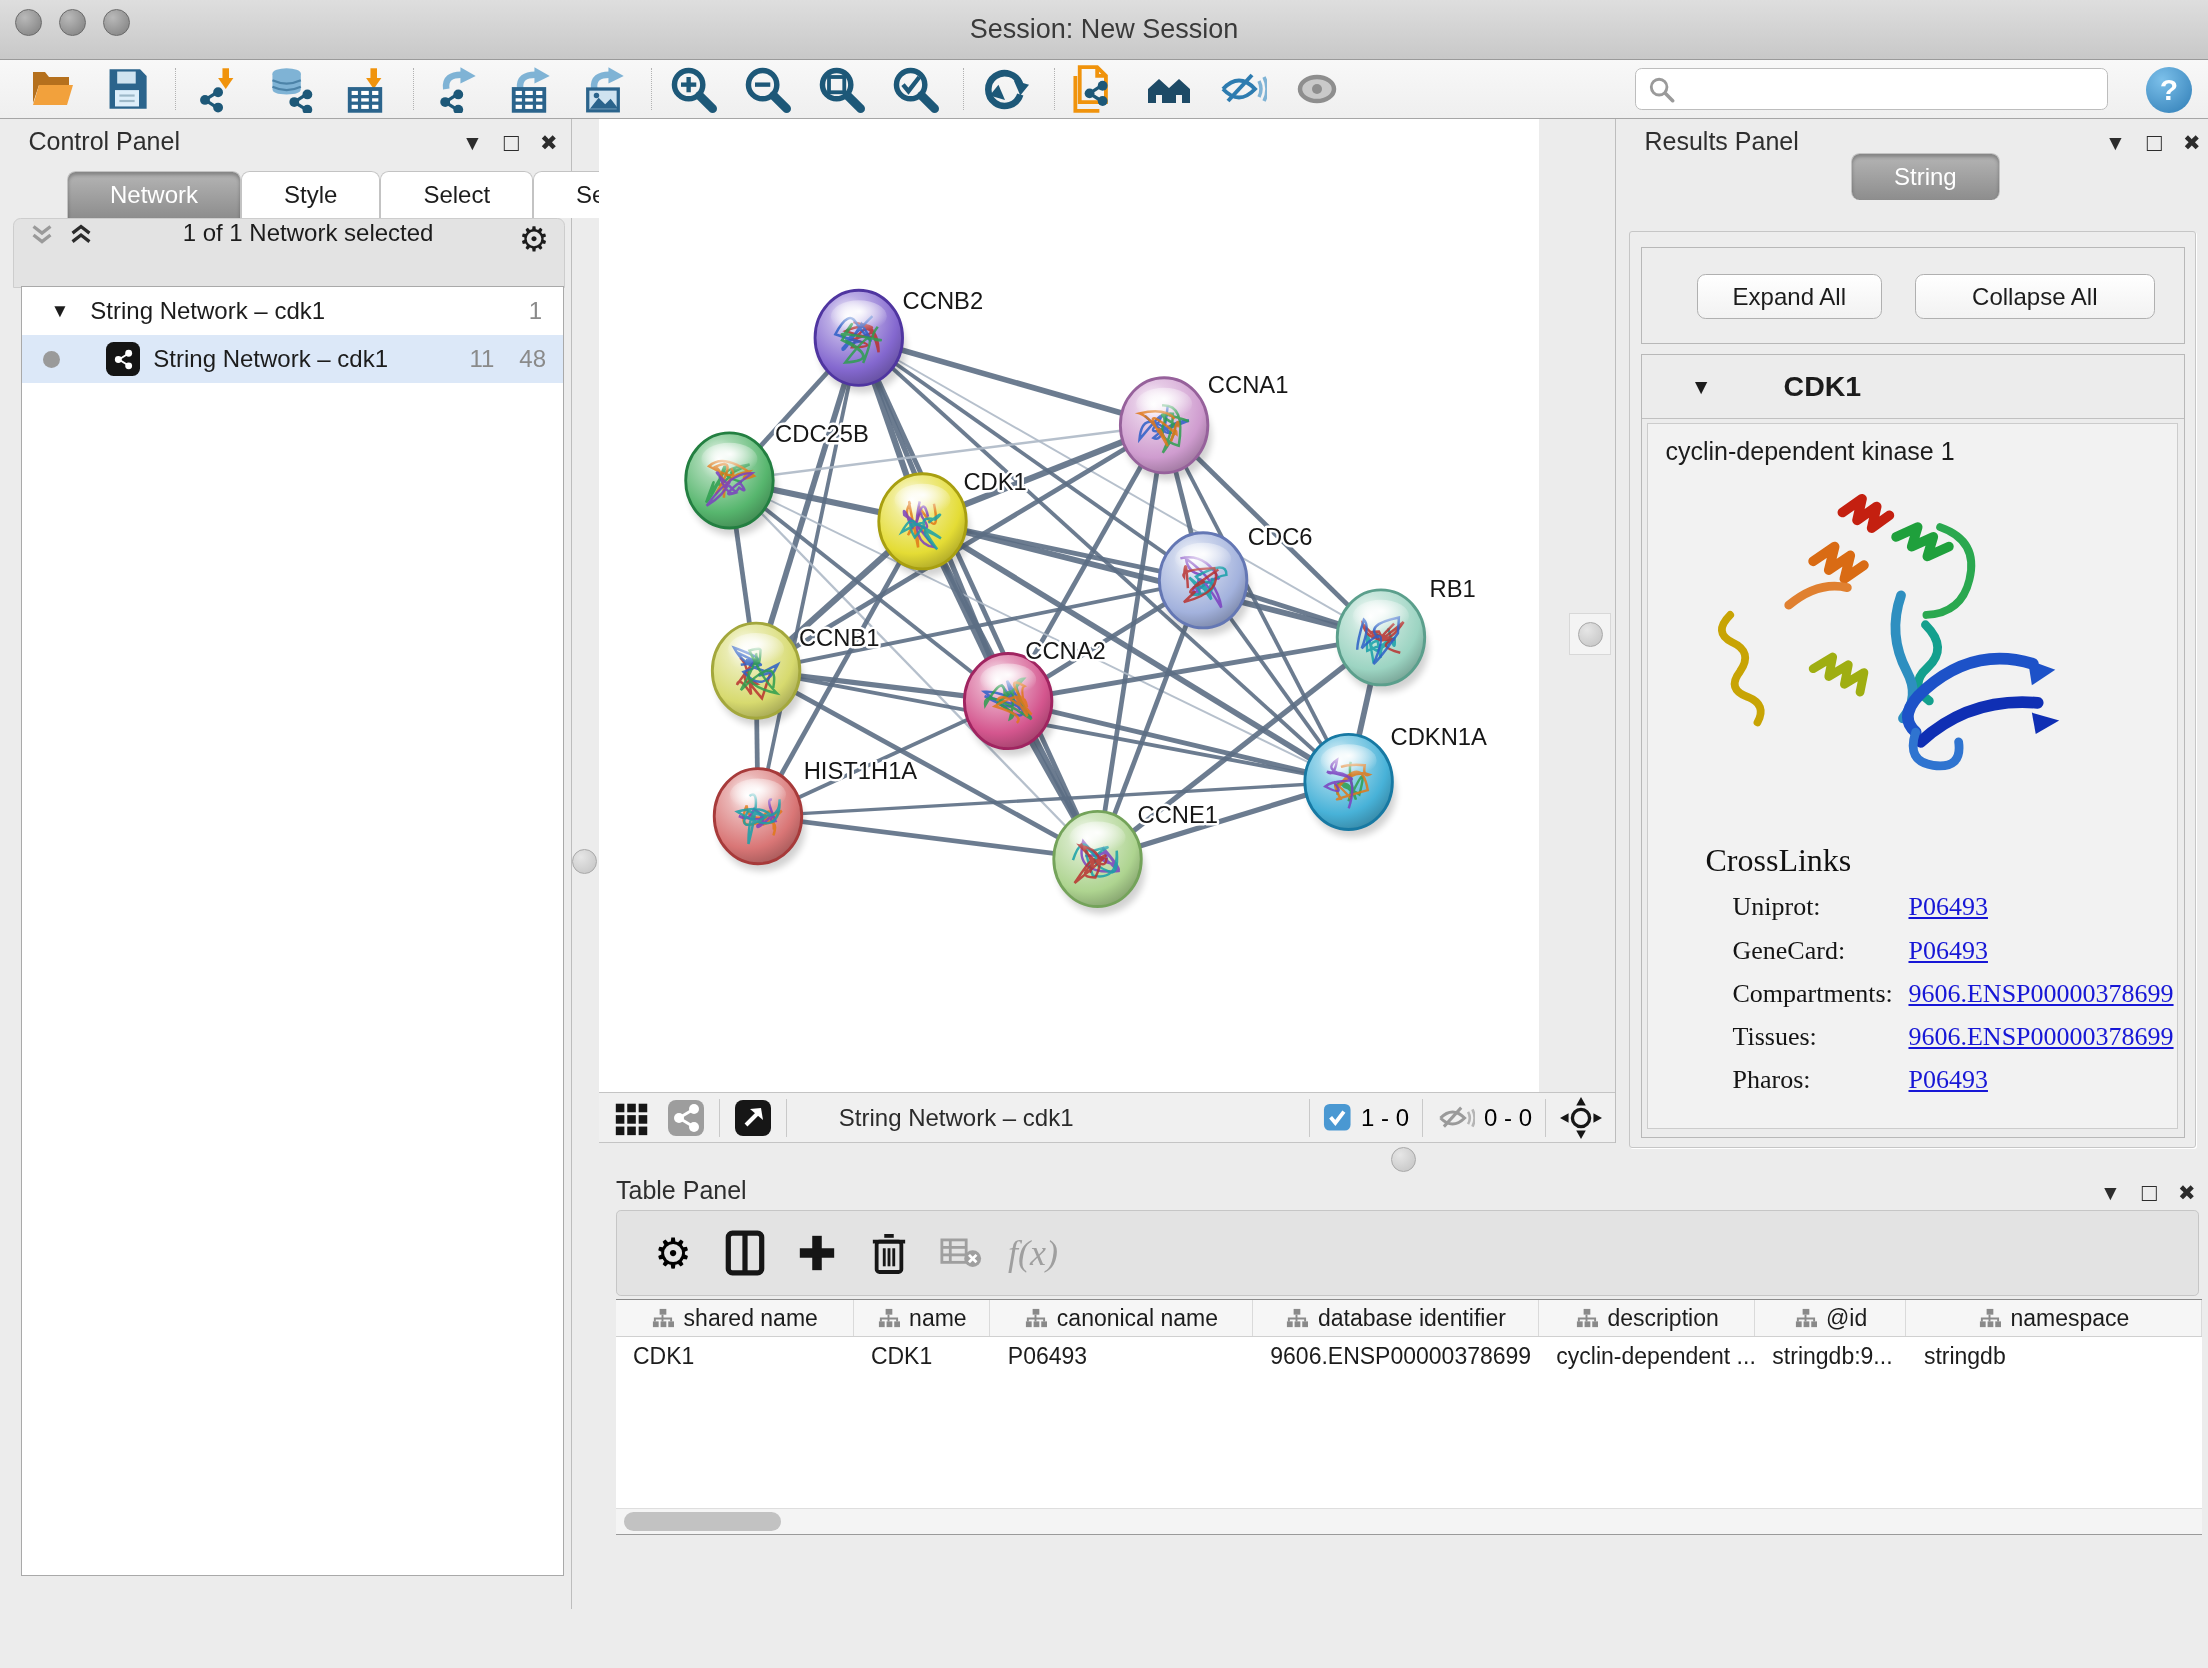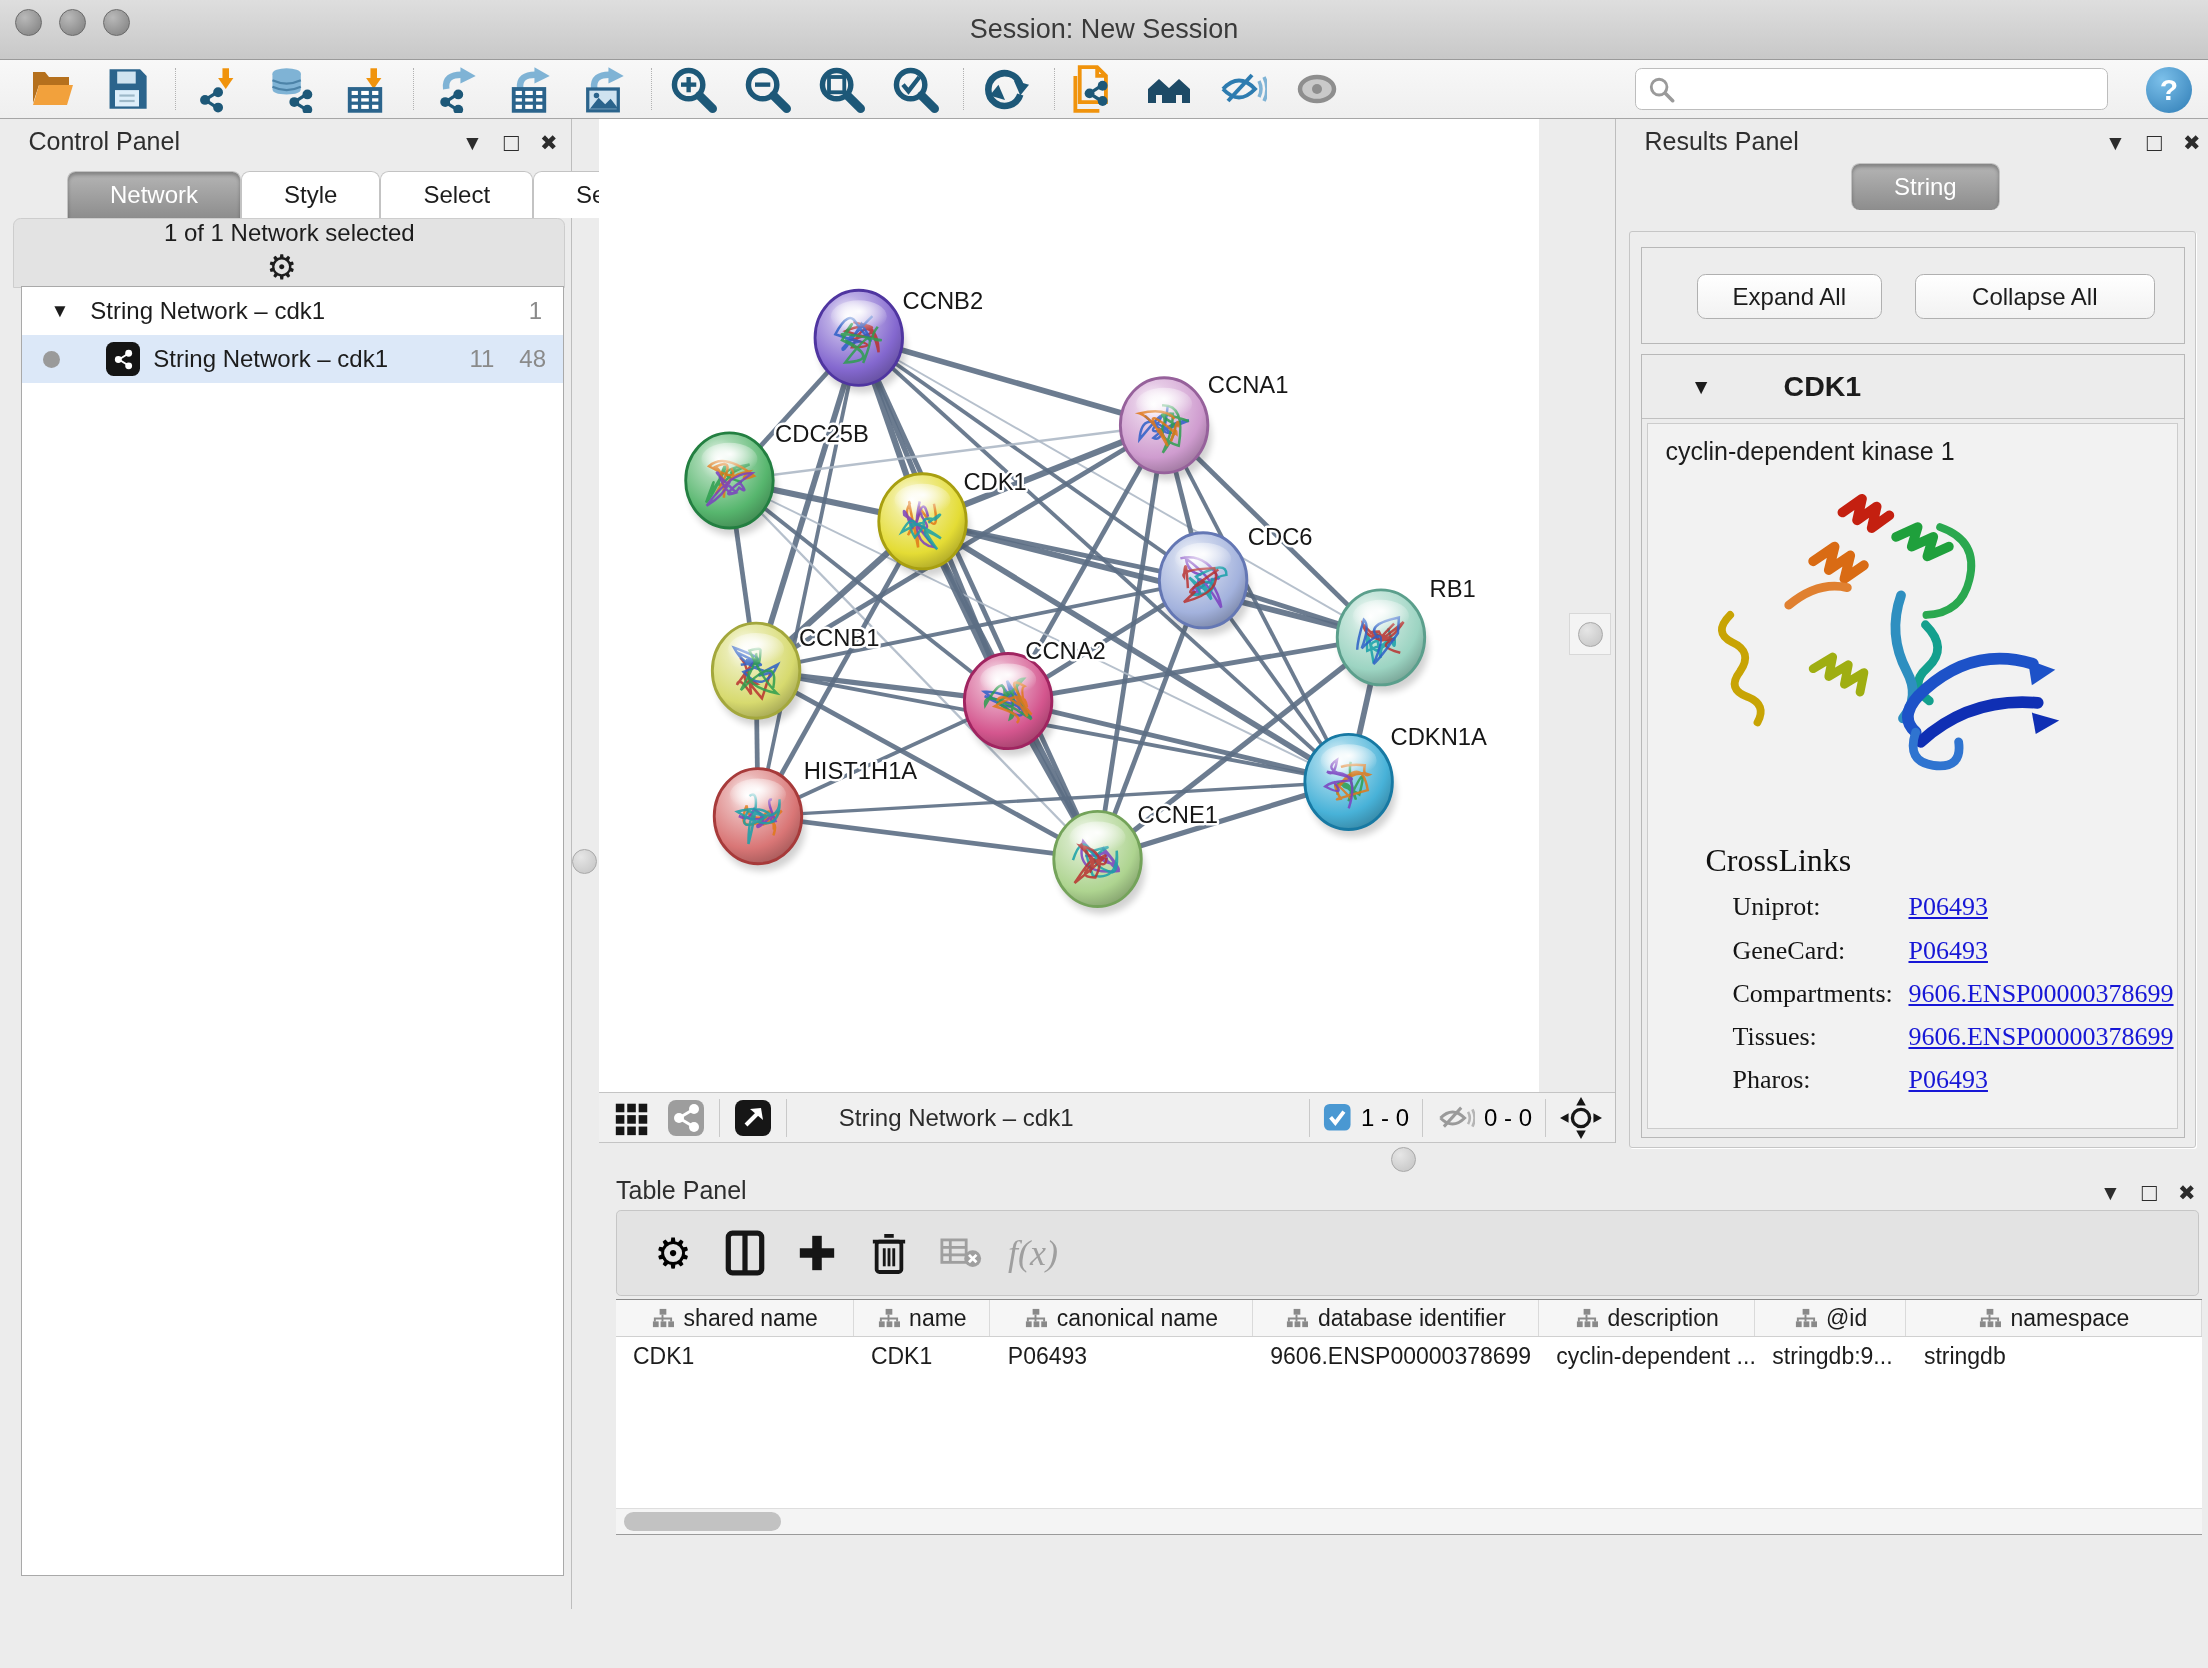--- a/index.html
+++ b/index.html
@@ -37,21 +37,21 @@
   .tab{height:46px;padding:0 42px;font-size:24px;display:flex;align-items:center;cursor:pointer;
     background:#fff;border:1px solid #c3c3c3;border-bottom:none;border-radius:8.6px 8.6px 0 0;color:#1c1c1c;}
   .tab.active{background:linear-gradient(#b5b5b5,#8d8d8d);color:#fff;box-shadow:inset 0 2.9px 3.8px rgba(0,0,0,.28);}
   .dot-knob{width:23px;height:23px;border-radius:50%;background:radial-gradient(circle at 35% 30%,#e6e6e6,#c2c2c2);
     border:1px solid #a8a8a8;}
 
   
   .ctl-col{left:0;top:119px;width:571px;height:1490px;background:#ececec;border-right:1px solid #bdbdbd;}
   .ctl-tabs{position:absolute;left:67px;top:52px;display:flex;}
   .sel-bar{position:absolute;left:13.3px;top:99px;width:550px;height:68px;background:#e3e3e3;
-    border:1px solid #cdcdcd;border-radius:7.6px 7.6px 0 0;display:flex;align-items:center;flex-direction:column;}
+    border:1px solid #cdcdcd;border-radius:7.6px 7.6px 0 0;display:flex;}
   .list-box{position:absolute;left:21px;top:167px;width:541px;height:1288px;background:#fff;border:1px solid #a9a9a9;}
   .tree-row{position:relative;height:48px;display:flex;align-items:center;font-size:24px;}
   .tree-row.selected{background:#dce8f8;}
   .count{color:#8a8a8a;}
   .badge{width:34px;height:34px;border-radius:7.6px;background:#141414;display:flex;align-items:center;justify-content:center;}
 
   
   .canvas{left:599px;top:119px;width:940px;height:973px;background:#fff;}
   .node-label{font-family:"Liberation Sans",sans-serif;font-size:25px;font-weight:500;fill:#161616;
     paint-order:stroke;stroke:#ffffff;stroke-width:5px;stroke-linejoin:round;}
@@ -641,21 +641,21 @@
 
   <div class="abs dot-knob" style="left:1391px;top:1147px;"></div>
 
   <div class="abs res-col">
     <div style="position:absolute;left:28.5px;top:7.6px;" class="panel-title">Results Panel</div>
     <div class="win-ics" style="position:absolute;left:489px;top:11.4px;">
       <span class="win-ic">▼</span>
       <span class="win-ic" style="font-size:25px;">□</span>
       <span class="win-ic">✖</span>
     </div>
-    <div class="tab active" style="position:absolute;left:235px;top:44px;border-radius:8.6px;">String</div>
+    <div class="tab active" style="position:absolute;left:235px;top:34px;border-radius:8.6px;">String</div>
     <div class="res-box">
       <div class="res-inner-top">
         <button class="btn" style="position:absolute;left:55px;top:26px;width:185px;height:45px;">Expand All</button>
         <button class="btn" style="position:absolute;left:273px;top:26px;width:240px;height:45px;">Collapse All</button>
       </div>
       <div class="cdk-box">
         <div class="cdk-head">
           <span style="margin-left:49px;font-size:21px;">▼</span>
           <span style="margin-left:72px;font-size:28.5px;font-weight:bold;">CDK1</span>
         </div>

